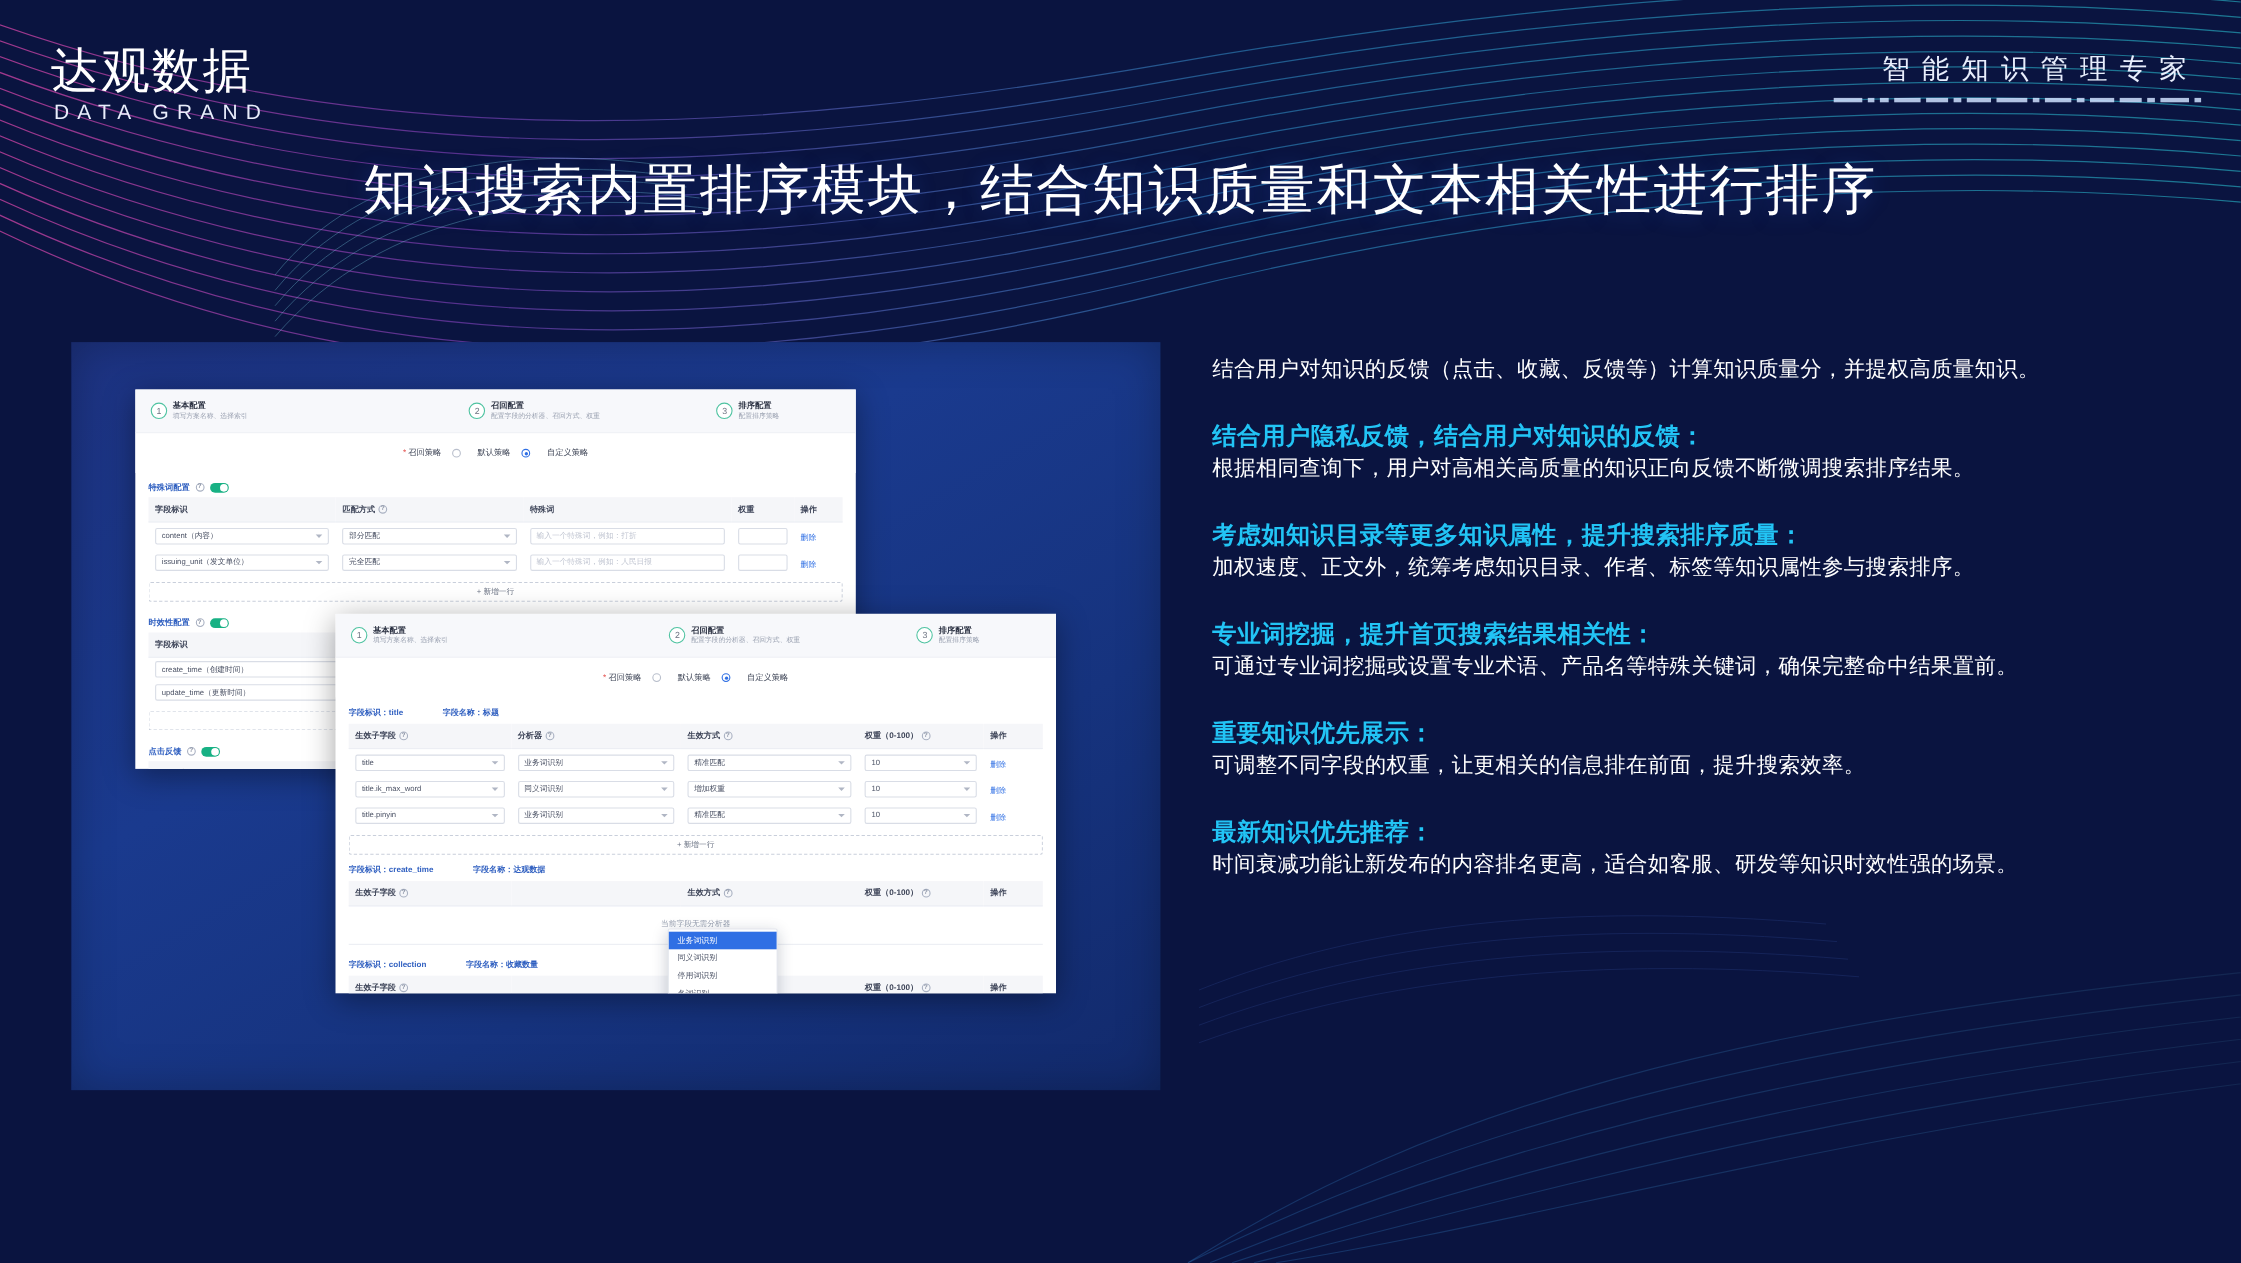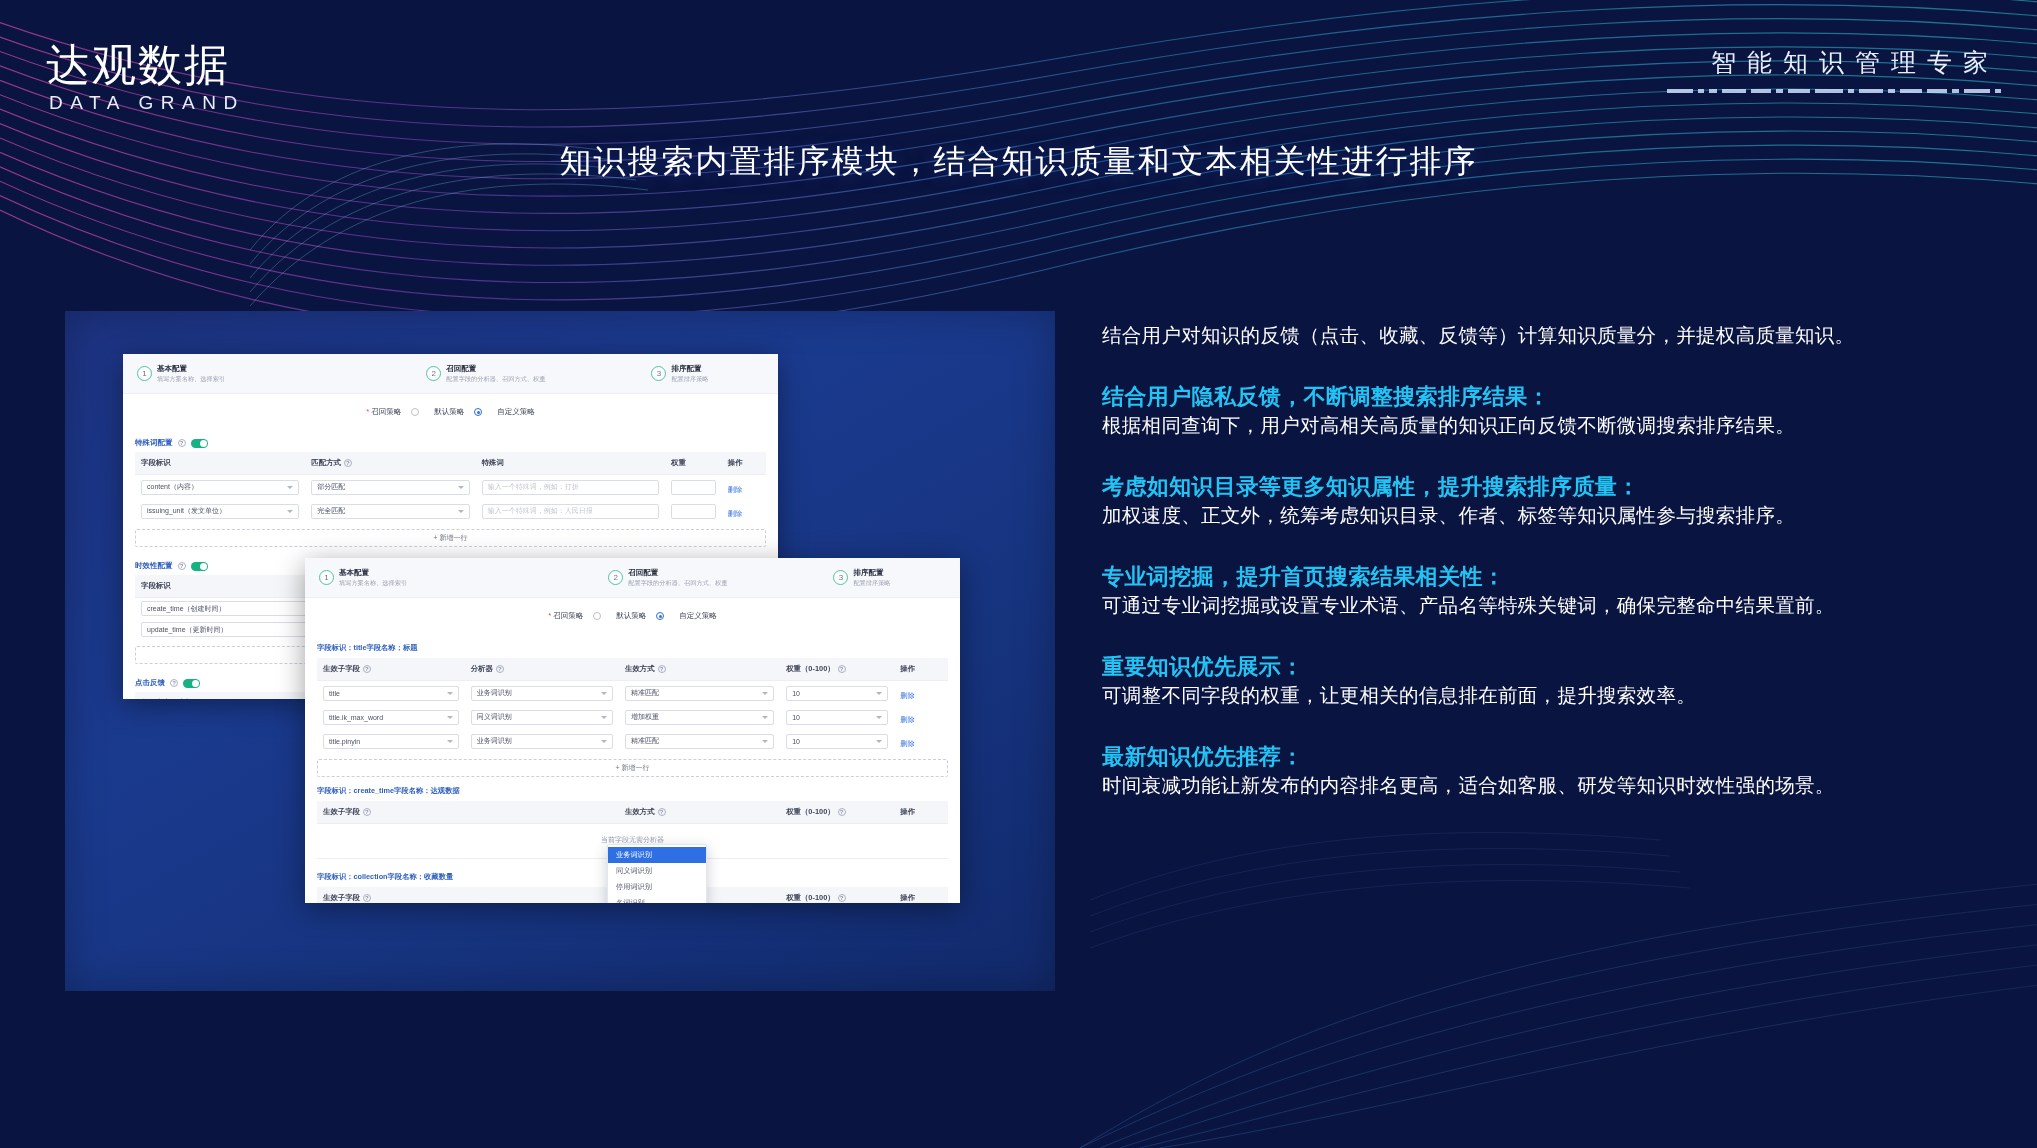--- a/index.html
+++ b/index.html
@@ -36,21 +36,21 @@
   .slogan {
     font-size: 25px; color: #e8eefc; letter-spacing: 11px;
     font-weight: 400; padding-right: 2px;
   }
   .slogan-dashes { margin-top: 10px; height: 5px; display: flex; justify-content: flex-end; gap: 5px; }
   .slogan-dashes i { display: block; height: 4px; background: #cfe0ff; opacity: .85; }
 
   .main-title {
     position: absolute; left: 0; right: 0; top: 140px;
     text-align: center;
-    font-size: 32px; font-weight: 400; color: #ffffff;
+    font-size: 49px; font-weight: 400; color: #ffffff;
     letter-spacing: 2px;
     font-family: "DejaVu Sans", sans-serif;
     text-shadow: 0 2px 18px rgba(40,90,220,.35);
   }
 
   
   #shot-stage {
     position: absolute;
     left: 65px; top: 311px; width: 990px; height: 680px;
     background: linear-gradient(150deg, #1d3382 0%, #1a3a8e 38%, #16337e 68%, #122a6c 100%);
@@ -148,21 +148,21 @@
   .op-link { color: #2f6fe4; font-size: 7.2px; cursor: pointer; }
   .addrow {
     margin: 6px 12px 0 12px; height: 18px;
     border: 1px dashed #c9cfdb; border-radius: 2px;
     display: flex; align-items: center; justify-content: center;
     font-size: 7px; color: #6b7384; background: #fff;
   }
 
   
   .fieldline {
-    display: flex; padding: 9px 12px 5px 12px;
+    display: flex; gap: 36px; padding: 9px 12px 5px 12px;
     font-size: 7.3px; color: #2f5fc0; font-weight: 700;
   }
   .fieldline .v { color: #2f5fc0; }
   .noanalyzer { text-align: center; font-size: 7px; color: #98a0b0; padding: 11px 0 9px; }
   .divider { height: 1px; background: #eceef3; margin: 4px 12px; }
 
   
   .dd {
     position: absolute; left: 302px; top: 286px; width: 100px;
     background: #fff; border: 1px solid #e3e6ed; border-radius: 2px;
@@ -617,21 +617,21 @@
 
     </div>
   </div>
 </div>
 
 <div id="bullets">
   <div class="blk">
     <div class="blk-body">结合用户对知识的反馈（点击、收藏、反馈等）计算知识质量分，并提权高质量知识。</div>
   </div>
   <div class="blk">
-    <div class="blk-title">结合用户隐私反馈，不断调整搜索排序结果：</div>
+    <div class="blk-title">结合用户隐私反馈，结合用户对知识的反馈：</div>
     <div class="blk-body">根据相同查询下，用户对高相关高质量的知识正向反馈不断微调搜索排序结果。</div>
   </div>
   <div class="blk">
     <div class="blk-title">考虑如知识目录等更多知识属性，提升搜索排序质量：</div>
     <div class="blk-body">加权速度、正文外，统筹考虑知识目录、作者、标签等知识属性参与搜索排序。</div>
   </div>
   <div class="blk">
     <div class="blk-title">专业词挖掘，提升首页搜索结果相关性：</div>
     <div class="blk-body">可通过专业词挖掘或设置专业术语、产品名等特殊关键词，确保完整命中结果置前。</div>
   </div>

